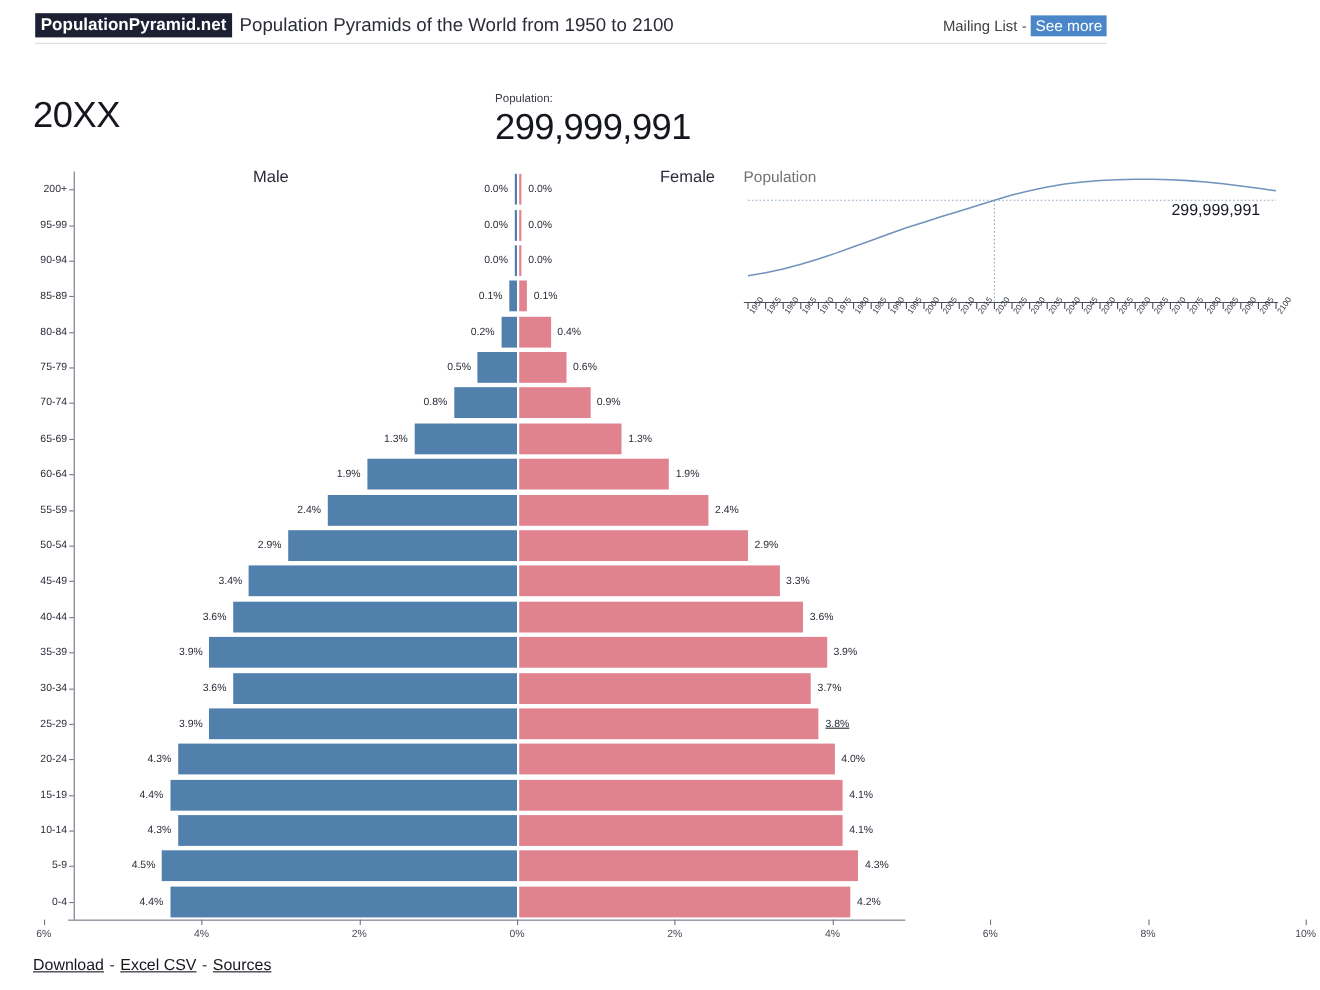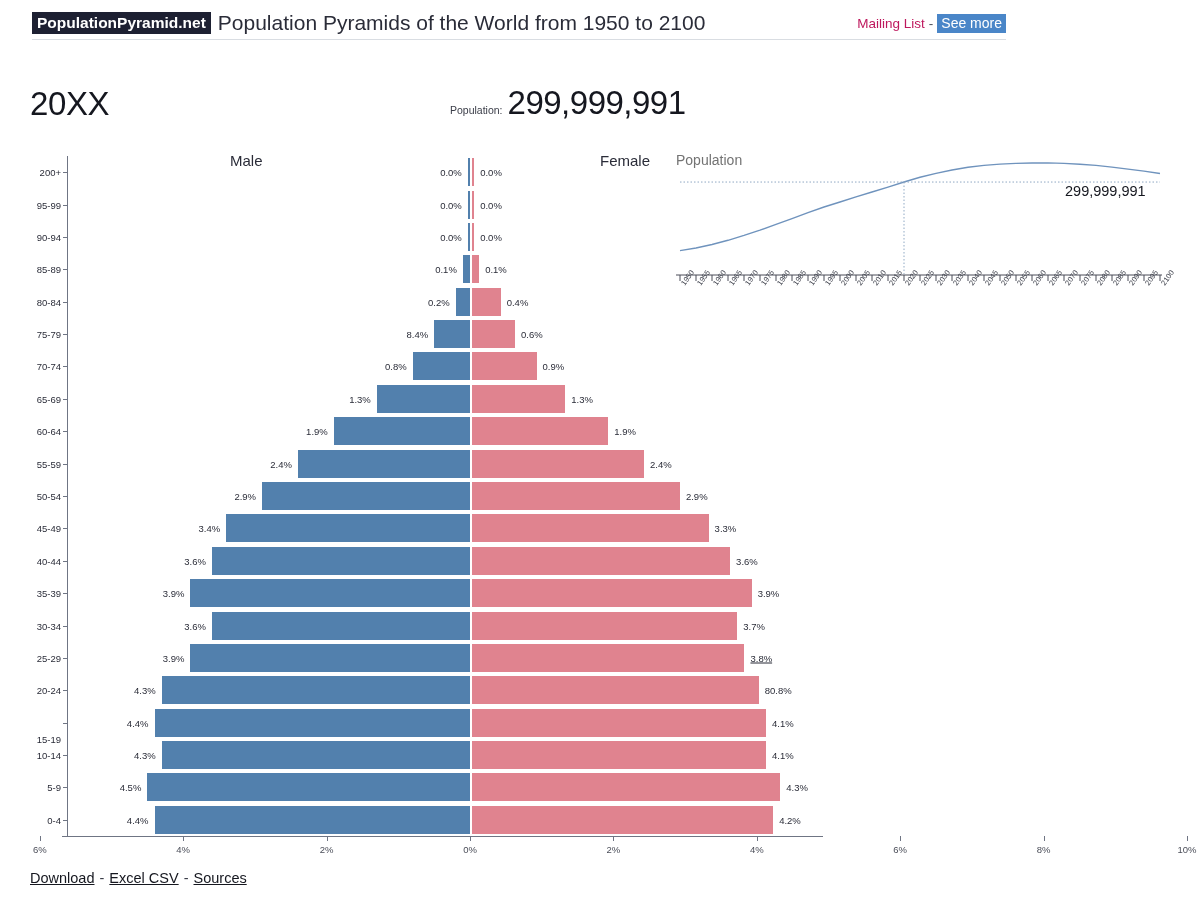--- a/index.html
+++ b/index.html
@@ -18,26 +18,26 @@
     position: absolute; left: 32px; top: 8px; width: 974px; height: 30px;
     display: flex; align-items: center;
   }
   .brand-badge {
     background: #1d2032; color: #ffffff;
     font-size: 15.5px; font-weight: bold;
     padding: 2px 5px 3px 5px; line-height: 1.15;
     white-space: nowrap;
   }
   .tagline {
-    font-size: 21px; color: #2a2c38; margin-left: 7px; white-space: nowrap;
+    font-size: 17px; color: #2a2c38; margin-left: 7px; white-space: nowrap;
   }
   .topbar-right {
     margin-left: auto; display: flex; align-items: center; white-space: nowrap;
   }
-  .mailing { font-size: 13.5px; color: #be185d; }
+  .mailing { font-size: 13.5px; color: #404040; }
   .dash-sep { font-size: 13.5px; color: #4a4d58; padding: 0 4px; }
   .see-more {
     font-size: 14px; color: #ffffff; background: #4a86c8;
     padding: 1px 4px 2px 4px; text-decoration: none;
   }
   .hr-top {
     position: absolute; left: 32px; top: 39px; width: 974px;
     border-top: 1px solid #d9dde2;
   }
 
@@ -51,21 +51,21 @@
     width: 0; height: 0; border-left: 8px solid transparent;
     border-right: 8px solid transparent; border-top: 10px solid #15171f;
     margin-top: 6px;
   }
   .year-title {
     position: absolute; left: 30px; top: 85px;
     font-size: 33px; letter-spacing: -0.4px; color: #15171f;
   }
   .pop-wrap {
     position: absolute; left: 450px; top: 84px;
-    display: flex; align-items: baseline;
+    display: flex; align-items: baseline; flex-direction: column;
   }
   .pop-label { font-size: 10.5px; color: #3a3d48; margin-right: 5px; }
   .pop-value { font-size: 33px; letter-spacing: -0.5px; color: #15171f; }
 
   
   .pyramid {
     position: absolute; left: 30px; top: 152px;
     width: 800px; height: 700px;
   }
   .mf-label {
@@ -212,21 +212,21 @@
         <div class="bar-val val-f" style="top: 113.333px; left: 418.17px;">0.1%</div>
         <div class="y-tick" style="top: 145.714px;"></div>
         <div class="age-label" style="top: 145.714px; left: -44px; width: 38px;">80-84</div>
         <div class="bar bar-m" style="left: 388.66px; top: 131.714px; width: 14.34px; height: 28px;"></div>
         <div class="bar-val val-m" style="top: 145.714px; left: 342.66px; width: 40px;">0.2%</div>
         <div class="bar bar-f" style="left: 405px; top: 131.714px; width: 28.68px; height: 28px;"></div>
         <div class="bar-val val-f" style="top: 145.714px; left: 439.68px;">0.4%</div>
         <div class="y-tick" style="top: 178.095px;"></div>
         <div class="age-label" style="top: 178.095px; left: -44px; width: 38px;">75-79</div>
         <div class="bar bar-m" style="left: 367.15px; top: 164.095px; width: 35.85px; height: 28px;"></div>
-        <div class="bar-val val-m" style="top: 178.095px; left: 321.15px; width: 40px;">8.4%</div>
+        <div class="bar-val val-m" style="top: 178.095px; left: 321.15px; width: 40px;">0.5%</div>
         <div class="bar bar-f" style="left: 405px; top: 164.095px; width: 43.02px; height: 28px;"></div>
         <div class="bar-val val-f" style="top: 178.095px; left: 454.02px;">0.6%</div>
         <div class="y-tick" style="top: 210.476px;"></div>
         <div class="age-label" style="top: 210.476px; left: -44px; width: 38px;">70-74</div>
         <div class="bar bar-m" style="left: 345.64px; top: 196.476px; width: 57.36px; height: 28px;"></div>
         <div class="bar-val val-m" style="top: 210.476px; left: 299.64px; width: 40px;">0.8%</div>
         <div class="bar bar-f" style="left: 405px; top: 196.476px; width: 64.53px; height: 28px;"></div>
         <div class="bar-val val-f" style="top: 210.476px; left: 475.53px;">0.9%</div>
         <div class="y-tick" style="top: 242.857px;"></div>
         <div class="age-label" style="top: 242.857px; left: -44px; width: 38px;">65-69</div>
@@ -280,23 +280,23 @@
         <div class="age-label" style="top: 501.905px; left: -44px; width: 38px;">25-29</div>
         <div class="bar bar-m" style="left: 123.37px; top: 487.905px; width: 279.63px; height: 28px;"></div>
         <div class="bar-val val-m" style="top: 501.905px; left: 77.37px; width: 40px;">3.9%</div>
         <div class="bar bar-f" style="left: 405px; top: 487.905px; width: 272.46px; height: 28px;"></div>
         <div class="bar-val val-f" style="top: 501.905px; left: 683.46px; text-decoration: underline;">3.8%</div>
         <div class="y-tick" style="top: 534.286px;"></div>
         <div class="age-label" style="top: 534.286px; left: -44px; width: 38px;">20-24</div>
         <div class="bar bar-m" style="left: 94.69px; top: 520.286px; width: 308.31px; height: 28px;"></div>
         <div class="bar-val val-m" style="top: 534.286px; left: 48.69px; width: 40px;">4.3%</div>
         <div class="bar bar-f" style="left: 405px; top: 520.286px; width: 286.8px; height: 28px;"></div>
-        <div class="bar-val val-f" style="top: 534.286px; left: 697.8px;">80.8%</div>
+        <div class="bar-val val-f" style="top: 534.286px; left: 697.8px;">4.0%</div>
         <div class="y-tick" style="top: 566.667px;"></div>
-        <div class="age-label" style="top: 566.667px; left: -44px; width: 38px; margin-top: 16px;">15-19</div>
+        <div class="age-label" style="top: 566.667px; left: -44px; width: 38px;">15-19</div>
         <div class="bar bar-m" style="left: 87.52px; top: 552.667px; width: 315.48px; height: 28px;"></div>
         <div class="bar-val val-m" style="top: 566.667px; left: 41.52px; width: 40px;">4.4%</div>
         <div class="bar bar-f" style="left: 405px; top: 552.667px; width: 293.97px; height: 28px;"></div>
         <div class="bar-val val-f" style="top: 566.667px; left: 704.97px;">4.1%</div>
         <div class="y-tick" style="top: 599.048px;"></div>
         <div class="age-label" style="top: 599.048px; left: -44px; width: 38px;">10-14</div>
         <div class="bar bar-m" style="left: 94.69px; top: 585.048px; width: 308.31px; height: 28px;"></div>
         <div class="bar-val val-m" style="top: 599.048px; left: 48.69px; width: 40px;">4.3%</div>
         <div class="bar bar-f" style="left: 405px; top: 585.048px; width: 293.97px; height: 28px;"></div>
         <div class="bar-val val-f" style="top: 599.048px; left: 704.97px;">4.1%</div>

